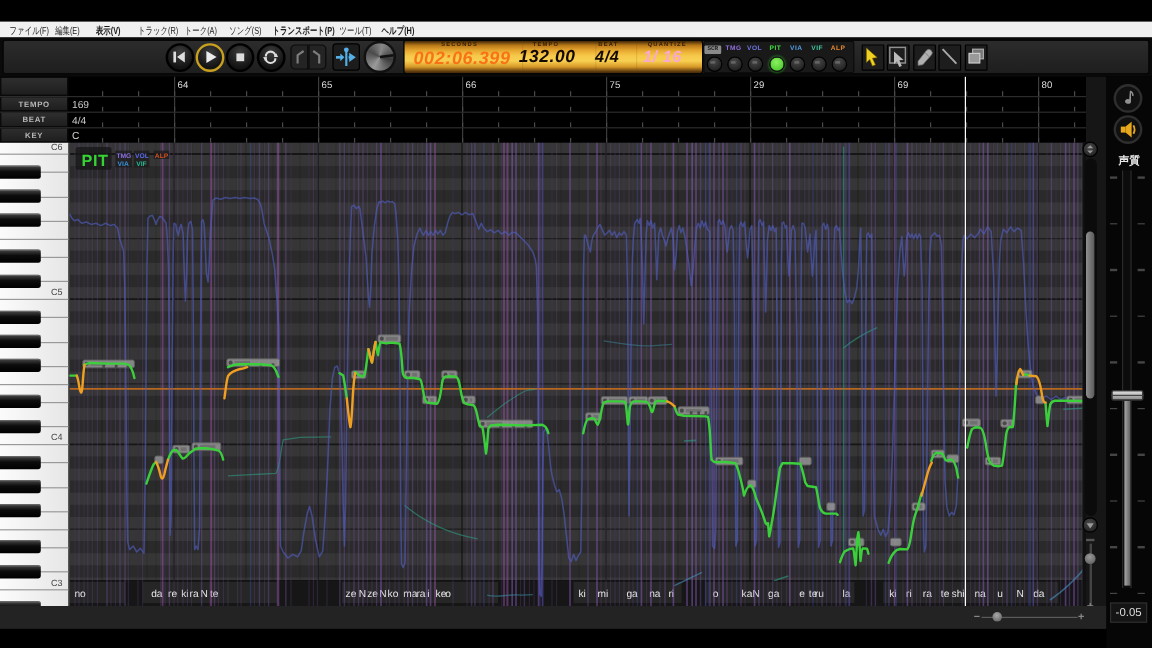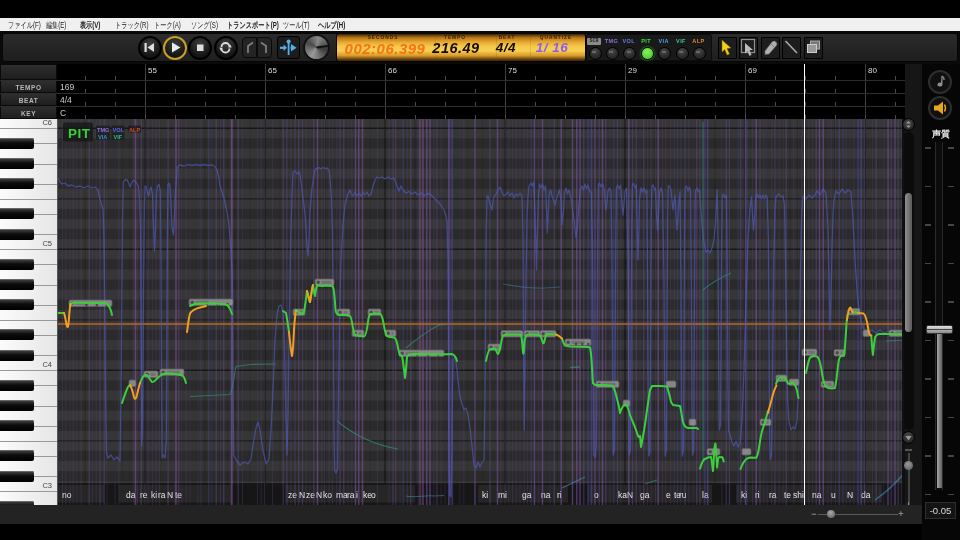--- a/index.html
+++ b/index.html
@@ -53,25 +53,25 @@
       <rect x="11.5" y="7.7" width="2" height="2.2" fill="#56b0e8"></rect>
     </svg>
     <div style="position:absolute;left:303px;top:33.5px;width:27px;height:27px;border-radius:50%;background:conic-gradient(from 210deg,#9a9a9a,#4a4a4a 25%,#888 45%,#3a3a3a 70%,#9a9a9a);border:2px solid #111;box-sizing:border-box"></div>
     <svg style="position:absolute;left:303px;top:33.5px" width="27" height="27">
       <line x1="13.5" y1="13.5" x2="25" y2="12" stroke="#111" stroke-width="2.2"></line>
     </svg>
     <div style="position:absolute;left:336px;top:32.5px;width:250px;height:29.5px;border-radius:3px;border:1px solid #050505;box-sizing:border-box;background:linear-gradient(to bottom,#3a2306 0%,#b87818 14%,#e8a830 30%,#f6c94a 46%,#f8d052 62%,#d89a28 80%,#4a2c0a 97%)"></div>
     <div style="position:absolute;left:343px;top:34.5px;width:80px;text-align:center;font:bold 4.8px 'Liberation Sans';letter-spacing:1px;color:#3a2000">SECONDS</div>
     <div style="position:absolute;left:325px;top:40px;width:120px;text-align:center;font:bold italic 15px 'Liberation Sans';color:#f97316;letter-spacing:0.5px">002:06.399</div>
     <div style="position:absolute;left:415px;top:34.5px;width:80px;text-align:center;font:bold 4.8px 'Liberation Sans';letter-spacing:1px;color:#3a2000">TEMPO</div>
-    <div style="position:absolute;left:396px;top:40px;width:120px;text-align:center;font:bold italic 14.5px 'Liberation Sans';color:#140a00;letter-spacing:0.5px">216.49</div>
+    <div style="position:absolute;left:396px;top:40px;width:120px;text-align:center;font:bold italic 14.5px 'Liberation Sans';color:#140a00;letter-spacing:0.5px">132.00</div>
     <div style="position:absolute;left:467px;top:34.5px;width:80px;text-align:center;font:bold 4.8px 'Liberation Sans';letter-spacing:1px;color:#3a2000">BEAT</div>
     <div style="position:absolute;left:446px;top:40px;width:120px;text-align:center;font:bold italic 13.5px 'Liberation Sans';color:#140a00;letter-spacing:0.5px">4/4</div>
     <div style="position:absolute;left:516px;top:34.5px;width:80px;text-align:center;font:bold 4.8px 'Liberation Sans';letter-spacing:1px;color:#3a2000">QUANTIZE</div>
-    <div style="position:absolute;left:492px;top:40px;width:120px;text-align:center;font:bold italic 13.5px 'Liberation Sans';color:#8b5cf6;letter-spacing:0.5px">1/ 16</div>
+    <div style="position:absolute;left:492px;top:40px;width:120px;text-align:center;font:bold italic 13.5px 'Liberation Sans';color:#f9a8d4;letter-spacing:0.5px">1/ 16</div>
     <div style="position:absolute;left:435px;top:33.5px;width:1px;height:27px;background:#6a4812;opacity:0.15"></div>
     <div style="position:absolute;left:496px;top:33.5px;width:1px;height:27px;background:#6a4812;opacity:0.15"></div>
     <div style="position:absolute;left:530px;top:33.5px;width:1px;height:27px;background:#6a4812;opacity:0.15"></div>
     <div style="position:absolute;left:586px;top:33.5px;width:126px;height:27.5px;background:#191919;border-radius:2px;border:1px solid #0c0c0c;box-sizing:border-box"></div>
     <div style="position:absolute;left:587px;top:37.5px;width:14px;height:7px;background:#8a8a8a;border-radius:1px;font:bold 5px 'Liberation Mono';color:#222;text-align:center;line-height:7px">SCR</div>
     <div style="position:absolute;left:588.5px;top:46.5px;width:11px;height:11px;border-radius:50%;background:radial-gradient(circle at 45% 30%,#484848,#151515);border:1px solid #000"></div>
     <div style="position:absolute;left:592px;top:51px;width:4px;height:2px;background:#666"></div>
     <div style="position:absolute;left:603.4px;top:37.5px;width:16px;text-align:center;font:bold 5.5px 'Liberation Sans';letter-spacing:0.4px;color:#9070e0">TMG</div>
     <div style="position:absolute;left:605.9px;top:46.5px;width:11px;height:11px;border-radius:50%;background:radial-gradient(circle at 45% 30%,#484848,#151515);border:1px solid #000"></div>
     <div style="position:absolute;left:609.4px;top:51px;width:4px;height:2px;background:#666"></div>
@@ -111,21 +111,21 @@
     <svg style="position:absolute;left:805px;top:38px" width="17" height="19">
       <rect x="5.5" y="3" width="9" height="8" fill="#777" stroke="#aaa" stroke-width="1"></rect>
       <rect x="2.5" y="6.5" width="9" height="8" fill="#999" stroke="#ccc" stroke-width="1"></rect>
     </svg>
 <div style="position:absolute;left:0;top:64px;width:960px;height:55px;background:#000"></div>
     <div style="position:absolute;left:0;top:64px;width:57px;height:16px;background:linear-gradient(to bottom,#2e2e2e,#1e1e1e);border:1px solid #0a0a0a;box-sizing:border-box;color:#b8b8b8;font:bold 6.5px 'Liberation Sans';letter-spacing:0.6px;text-align:center;line-height:16px"></div>
     <div style="position:absolute;left:0;top:80px;width:57px;height:13px;background:linear-gradient(to bottom,#2e2e2e,#1e1e1e);border:1px solid #0a0a0a;box-sizing:border-box;color:#b8b8b8;font:bold 6.5px 'Liberation Sans';letter-spacing:0.6px;text-align:center;line-height:13px">TEMPO</div>
     <div style="position:absolute;left:0;top:93px;width:57px;height:13px;background:linear-gradient(to bottom,#2e2e2e,#1e1e1e);border:1px solid #0a0a0a;box-sizing:border-box;color:#b8b8b8;font:bold 6.5px 'Liberation Sans';letter-spacing:0.6px;text-align:center;line-height:13px">BEAT</div>
     <div style="position:absolute;left:0;top:106px;width:57px;height:13px;background:linear-gradient(to bottom,#2e2e2e,#1e1e1e);border:1px solid #0a0a0a;box-sizing:border-box;color:#b8b8b8;font:bold 6.5px 'Liberation Sans';letter-spacing:0.6px;text-align:center;line-height:13px">KEY</div>
     <div style="position:absolute;left:145px;top:64px;width:1px;height:55px;background:#3c3c3c"></div>
-    <div style="position:absolute;left:148px;top:66px;font:8px 'Liberation Sans';color:#ddd">55</div>
+    <div style="position:absolute;left:148px;top:66px;font:8px 'Liberation Sans';color:#ddd">64</div>
     <div style="position:absolute;left:265px;top:64px;width:1px;height:55px;background:#3c3c3c"></div>
     <div style="position:absolute;left:268px;top:66px;font:8px 'Liberation Sans';color:#ddd">65</div>
     <div style="position:absolute;left:385px;top:64px;width:1px;height:55px;background:#3c3c3c"></div>
     <div style="position:absolute;left:388px;top:66px;font:8px 'Liberation Sans';color:#ddd">66</div>
     <div style="position:absolute;left:505px;top:64px;width:1px;height:55px;background:#3c3c3c"></div>
     <div style="position:absolute;left:508px;top:66px;font:8px 'Liberation Sans';color:#ddd">75</div>
     <div style="position:absolute;left:625px;top:64px;width:1px;height:55px;background:#3c3c3c"></div>
     <div style="position:absolute;left:628px;top:66px;font:8px 'Liberation Sans';color:#ddd">29</div>
     <div style="position:absolute;left:745px;top:64px;width:1px;height:55px;background:#3c3c3c"></div>
     <div style="position:absolute;left:748px;top:66px;font:8px 'Liberation Sans';color:#ddd">69</div>

